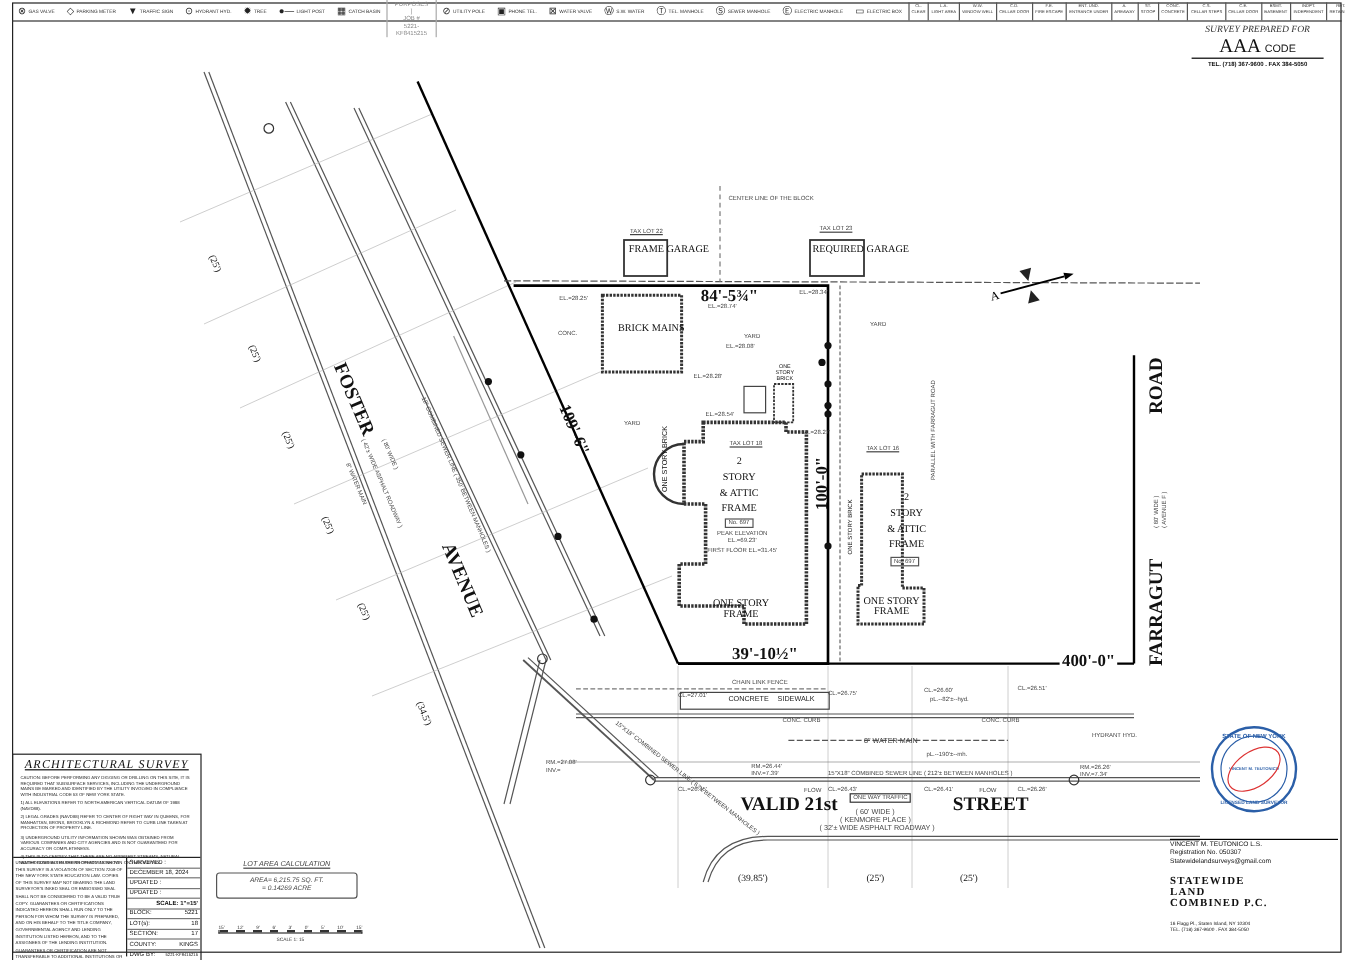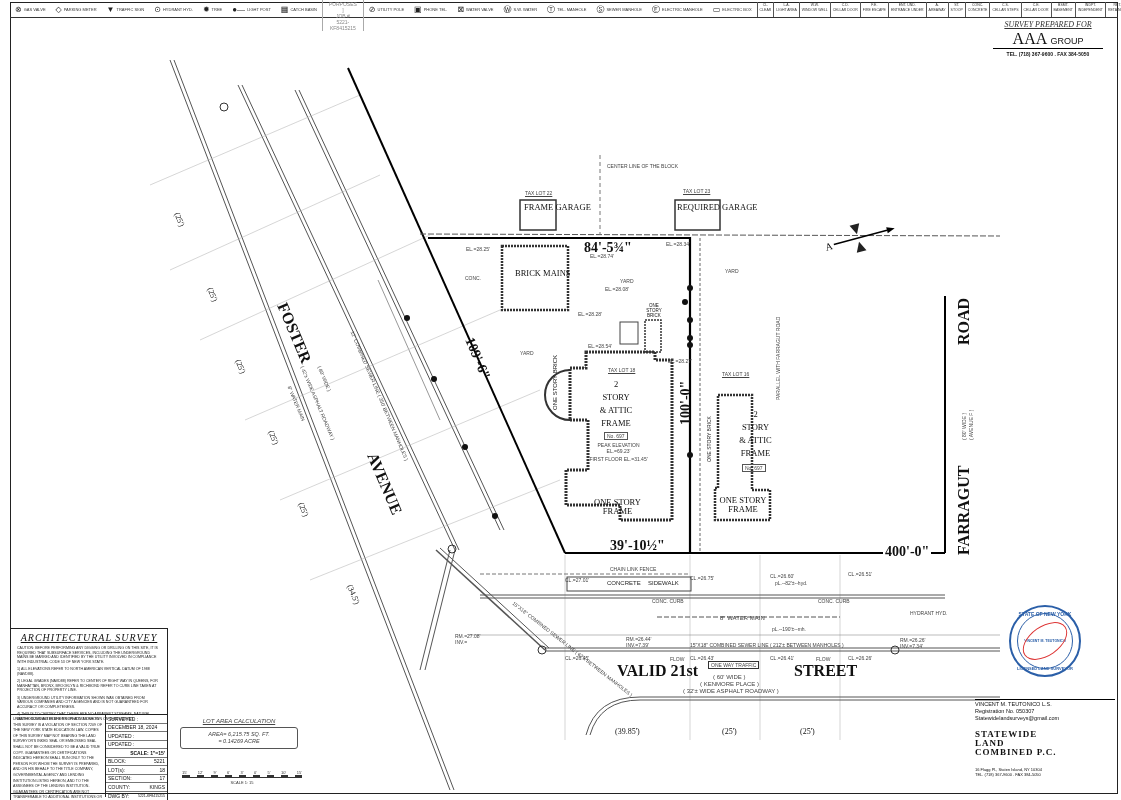--- a/index.html
+++ b/index.html
@@ -5,21 +5,21 @@
   *{box-sizing:border-box;margin:0;padding:0}
   body{width:1121px;height:800px;background:#fff;position:relative;overflow:hidden;font-family:"Liberation Sans",sans-serif;color:#111}
   .frame{position:absolute;left:10px;top:2px;width:1108px;height:792px;border:1px solid #222}
   .legend-bar{position:absolute;left:10px;top:2px;width:1108px;height:16px;border-bottom:1px solid #333;display:flex;align-items:center;font-size:4px;color:#333}
   .leg-item{display:flex;align-items:center;gap:2px;padding:0 5px;white-space:nowrap}
   .leg-sym{font-size:8px;color:#222}
   .leg-note{font-size:5px;color:#888;text-align:center;line-height:6px;padding:0 6px;border-left:1px solid #aaa;border-right:1px solid #aaa}
   .abbr-table{display:flex;margin-left:auto;height:100%}
   .abbr-cell{border-left:1px solid #555;font-size:3.5px;padding:1px 2px;text-align:center;line-height:5px;white-space:nowrap}
   .prepared{position:absolute;right:8px;top:20px;width:130px;text-align:center}
-  .prepared .lbl{font-style:italic;font-size:8px;color:#333;text-decoration:underline}
+  .prepared .lbl{font-style:italic;font-size:8px;color:#333;}
   .prepared .name{font-family:"Liberation Serif",serif;font-size:16px;border-bottom:1px solid #000;margin:1px 10px 2px}
   .prepared .name small{font-family:"Liberation Sans",sans-serif;font-size:9px}
   .prepared .tel{font-size:5px;font-weight:bold}
   svg.plan{position:absolute;left:0;top:0}
   .arch-box{position:absolute;left:10px;top:628px;width:158px;height:196px;border:1px solid #222}
   .arch-top{height:86px;border-bottom:1px solid #222;padding:3px 6px}
   .arch-title{font-family:"Liberation Serif",serif;font-style:italic;font-size:10px;text-align:center;text-decoration:underline;letter-spacing:1px}
   .arch-note{font-size:3.6px;line-height:4.5px;margin-top:3px;color:#222}
   .arch-bottom{display:flex;height:82px}
   .arch-disclaimer{width:95px;font-size:3.6px;line-height:5.6px;padding:2px;border-right:1px solid #222;color:#222}
@@ -167,21 +167,21 @@
       </div>
       <div class="abbr-cell">
         <div>RET.</div>
         <div>RETAINING</div>
       </div>
     </div>
 </div>
 
 <div class="prepared">
   <div class="lbl" style="position:static">SURVEY PREPARED FOR</div>
-  <div class="name"><span>AAA</span> <small>GROUP</small></div>
+  <div class="name"><span>AAA</span> <small>CODE</small></div>
   <div class="tel">TEL. (718) 367-9600 . FAX 384-5050</div>
 </div>
 
 <svg class="plan" width="1121" height="800">
 
   <g stroke="#555" stroke-width="1" fill="none">
     <line x1="170" y1="60" x2="450" y2="790"></line>
       <line x1="174" y1="60" x2="454" y2="790"></line>
     <line x1="238" y1="85" x2="455" y2="550"></line>
       <line x1="242" y1="85" x2="459" y2="550"></line>

